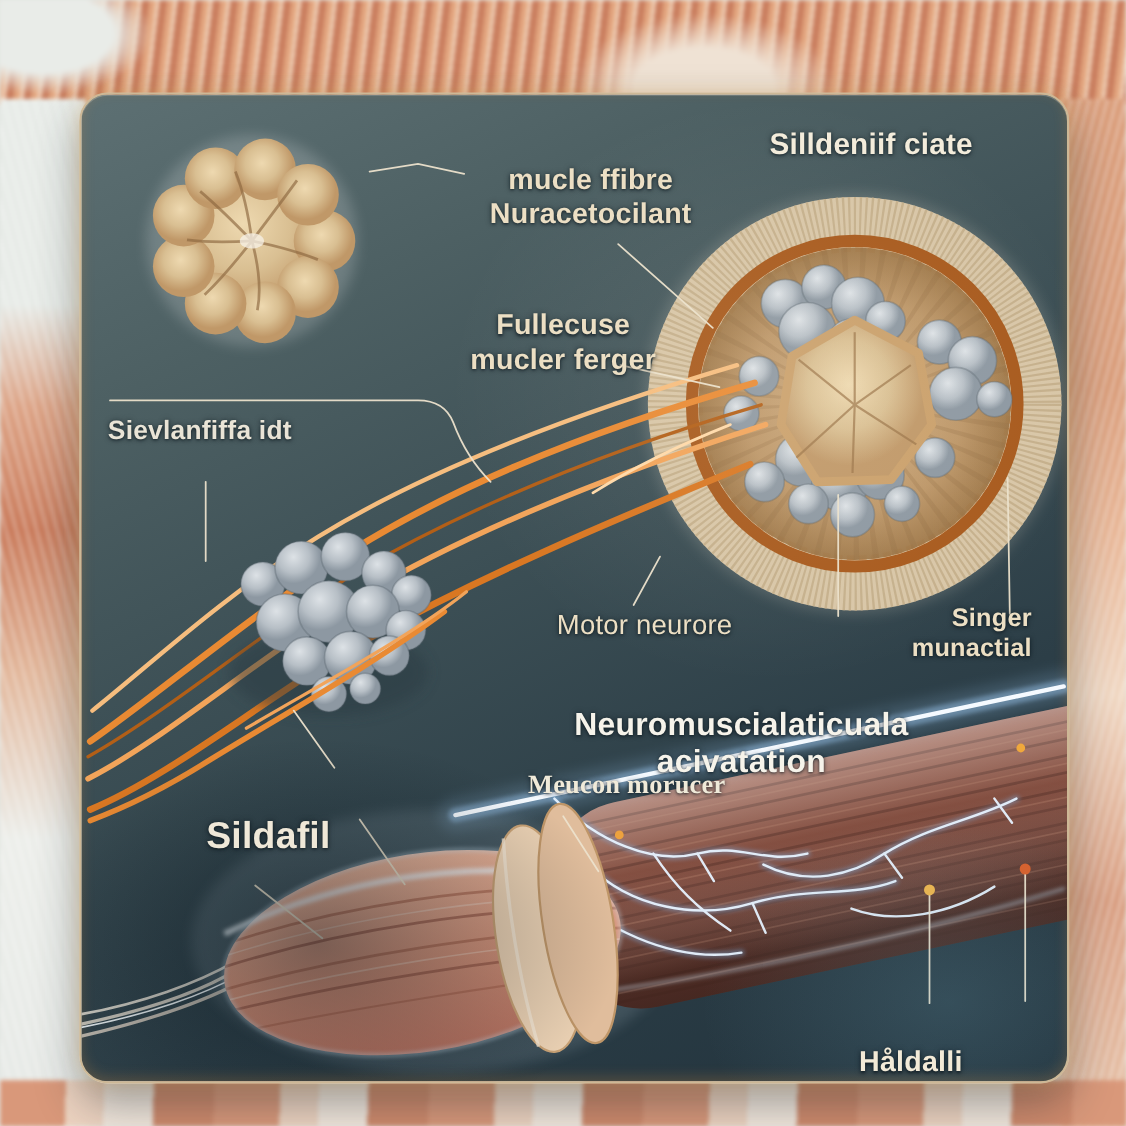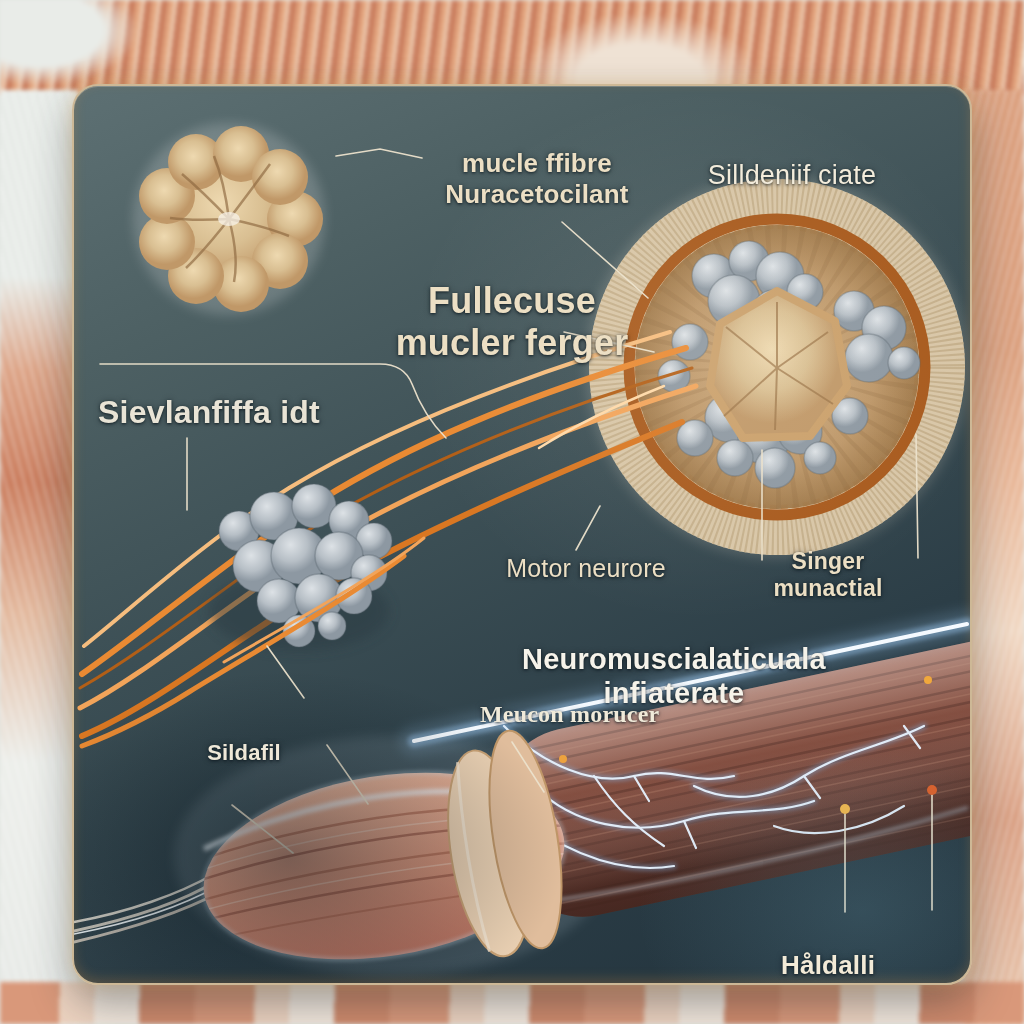--- a/index.html
+++ b/index.html
@@ -35,30 +35,30 @@
     background:
       radial-gradient(420px 380px at 70% 30%,rgba(255,246,230,.10),transparent 70%),
       radial-gradient(380px 260px at 24% 86%,rgba(3,14,22,.45),transparent 72%),
       radial-gradient(300px 220px at 88% 92%,rgba(120,175,195,.20),transparent 75%);}
   .art{position:absolute;left:0;top:0;z-index:1;}
 
   
   .label{position:absolute;z-index:3;color:#ecdfc4;letter-spacing:.2px;line-height:1.18;
     text-shadow:0 1px 3px rgba(8,18,24,.75),0 0 6px rgba(8,18,24,.35);}
   .center{text-align:center;}
-  .right{text-align:center;}
-  .lbl-silldeniif{left:598px;top:30px;width:240px;font-size:27px;font-weight:400;color:#f3ecdb;margin-top:44px;}
+  .right{text-align:right;}
+  .lbl-silldeniif{left:598px;top:30px;width:240px;font-size:27px;font-weight:700;color:#f3ecdb;}
   .lbl-nuracet{left:343px;top:62px;width:240px;font-size:26px;font-weight:700;}
-  .lbl-fullecuse{left:318px;top:194px;width:240px;font-size:36px;font-weight:700;}
-  .lbl-sievlan{left:24px;top:308px;font-size:32px;font-weight:700;color:#e9e4d6;}
+  .lbl-fullecuse{left:318px;top:194px;width:240px;font-size:26px;font-weight:700;}
+  .lbl-sievlan{left:24px;top:292px;font-size:24px;font-weight:700;color:#e9e4d6;}
   .lbl-motor{left:392px;top:468px;width:240px;font-size:25px;font-weight:400;}
   .lbl-singer{right:32px;top:462px;width:220px;font-size:23px;font-weight:700;}
   .lbl-neuro{left:380px;top:556px;width:440px;font-size:29px;font-weight:800;color:#f6f3ea;}
   .lbl-meucon{left:406px;top:614px;font-size:24px;font-weight:700;color:#f0ead9;font-family:Liberation Serif, serif;}
-  .lbl-sildafil{left:100px;top:654px;width:140px;font-size:22px;font-weight:700;color:#efe8d8;}
+  .lbl-sildafil{left:100px;top:654px;width:140px;font-size:34px;font-weight:700;color:#efe8d8;}
   .lbl-haldalli{left:707px;top:839px;font-size:26px;font-weight:700;color:#f2ead7;margin-top:25px;}
 </style>
 </head>
 <body>
 
 <div class="stage">
 
   <div class="bg bg-top"></div>
   <div class="bg bg-left"></div>
   <div class="bg bg-right"></div>
@@ -333,21 +333,21 @@
 
     <div class="label lbl-motor center">
       <div>Motor neurore</div>
     </div>
 
     <div class="label lbl-singer right">
       <div>Singer</div>
       <div>munactial</div>
     </div>
 
-    <div class="label lbl-neuro center">Neuromuscialaticuala infiaterate</div>
+    <div class="label lbl-neuro center">Neuromuscialaticuala acivatation</div>
 
     <div class="label lbl-meucon">Meucon morucer</div>
 
     <div class="label lbl-sildafil center">
       <div>Sildafil</div>
     </div>
 
     <div class="label lbl-haldalli">Håldalli agerute</div>
   </div>
 </div>

